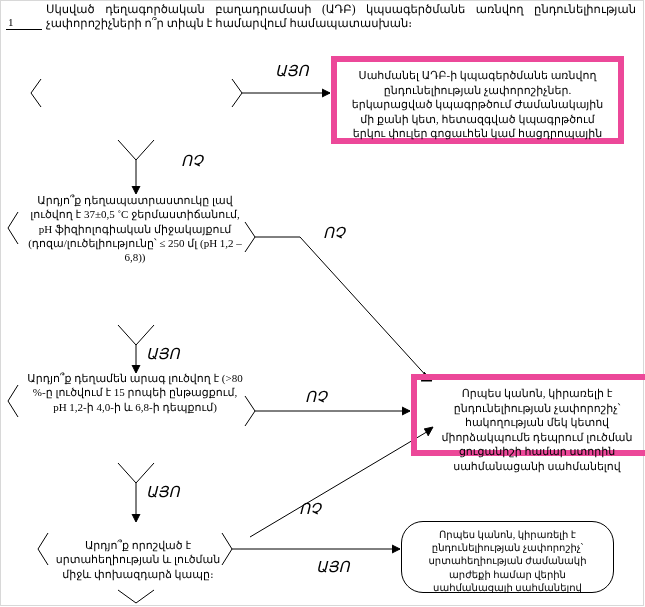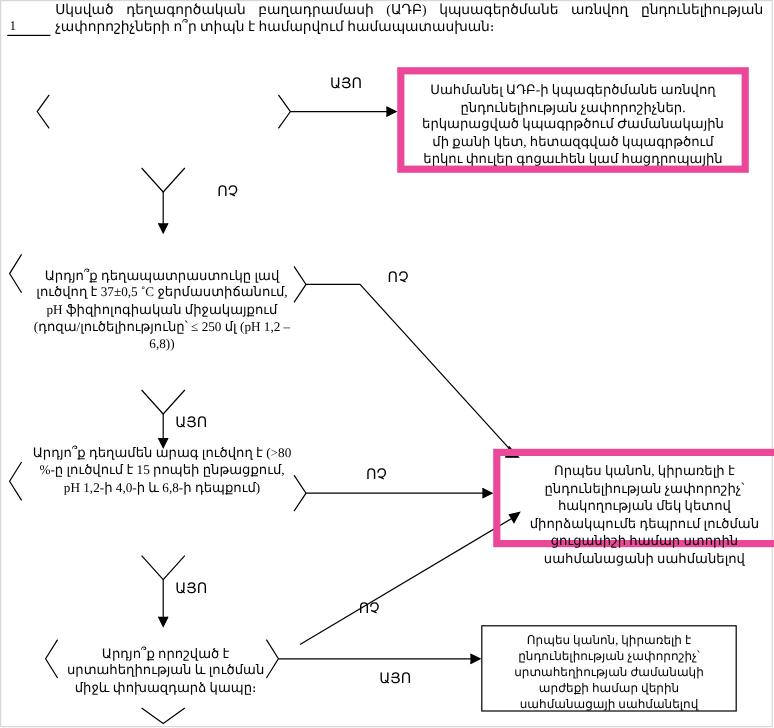--- a/index.html
+++ b/index.html
@@ -46,22 +46,23 @@
     box-sizing:border-box;
     font-size:11px;
     line-height:1.32;
     text-align:center;
     padding:6px 8px;
   }
   .box.thin{border:1px solid #000;}
 
   .lbl{
     position:absolute;
-    font-size:12px;
+    font-size:15px;
     white-space:nowrap;
+    font-style:italic;
   }
 
   svg.lines{
     position:absolute;left:0;top:0;width:645px;height:607px;
     pointer-events:none;
   }
   .frame{
     position:absolute;left:0;top:0;width:644px;height:606px;
     border:1px solid #d8d8d8;
     box-sizing:border-box;
@@ -121,41 +122,41 @@
       <path d="M392,545 L400,549 L392,553" fill="#000"></path>
 
       <path d="M250,537 L430,430"></path>
       <path d="M424,429 L433,427 L428,436" fill="#000"></path>
 
       <path d="M118,590 L136,603 L154,590"></path>
     </g>
   </svg>
 
 
-  <div class="node" style="left:26px;top:193px;width:218px;margin-top:30px;">
+  <div class="node" style="left:26px;top:193px;width:218px;">
     <span>Արդյո՞ք դեղապատրաստուկը լավ լուծվող է 37±0,5 ˚C ջերմաստիճանում, pH ֆիզիոլոգիական միջակայքում (դոզա/լուծելիությունը՝ ≤ 250 մլ (pH 1,2 – 6,8))</span>
   </div>
 
   <div class="node" style="left:26px;top:371px;width:218px;">
     <span>Արդյո՞ք դեղամեն արագ լուծվող է (&gt;80 %-ը լուծվում է 15 րոպեի ընթացքում, pH 1,2-ի 4,0-ի և 6,8-ի դեպքում)</span>
   </div>
 
   <div class="node" style="left:50px;top:538px;width:176px;">
     <span>Արդյո՞ք որոշված է սրտահեղիության և լուծման միջև փոխազդարձ կապը։</span>
   </div>
 
   <div class="box" style="left:331px;top:56px;width:293px;height:88px;">
     <span>Սահմանել ԱԴԲ-ի կպագերծմանե առնվող ընդունելիության չափորոշիչներ. երկարացված կպագրթծում Ժամանակային մի քանի կետ, հետազգված կպագրթծում երկու փուլեր գոցաւհեն կամ հացդրոպային</span>
   </div>
 
   <div class="box" style="left:411px;top:374px;width:252px;height:82px;">
     <span>Որպես կանոն, կիրառելի է ընդունելիության չափորոշիչ՝ հակողության մեկ կետով միորձակպումե դեպրում լուծման ցուցանիշի համար ստորին սահմանացանի սահմանելով</span>
   </div>
 
-  <div class="box thin" style="left:401px;top:521px;width:213px;height:72px;font-size:10px;">
+  <div class="box thin" style="left:401px;top:521px;width:213px;height:72px;font-size:10px;border-radius:22px;">
     <span>Որպես կանոն, կիրառելի է ընդունելիության չափորոշիչ՝ սրտահեղիության ժամանակի արժեքի համար վերին սահմանացայի սահմանելով</span>
   </div>
 
   <div class="lbl" style="left:275px;top:62px;">ԱՅՈ</div>
   <div class="lbl" style="left:181px;top:152px;">ՈՉ</div>
   <div class="lbl" style="left:323px;top:224px;">ՈՉ</div>
   <div class="lbl" style="left:146px;top:345px;">ԱՅՈ</div>
   <div class="lbl" style="left:305px;top:388px;">ՈՉ</div>
   <div class="lbl" style="left:146px;top:483px;">ԱՅՈ</div>
   <div class="lbl" style="left:299px;top:500px;">ՈՉ</div>

